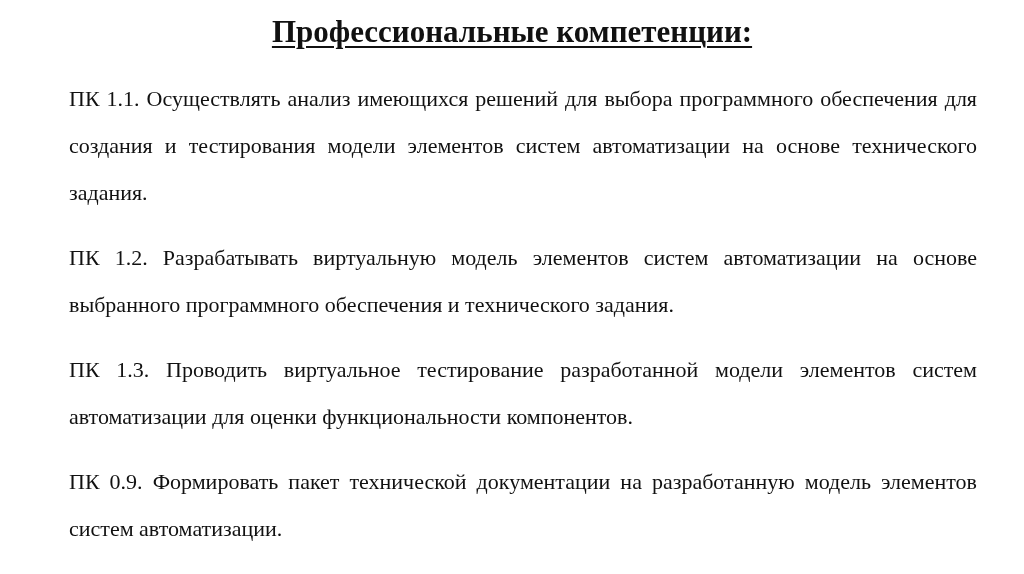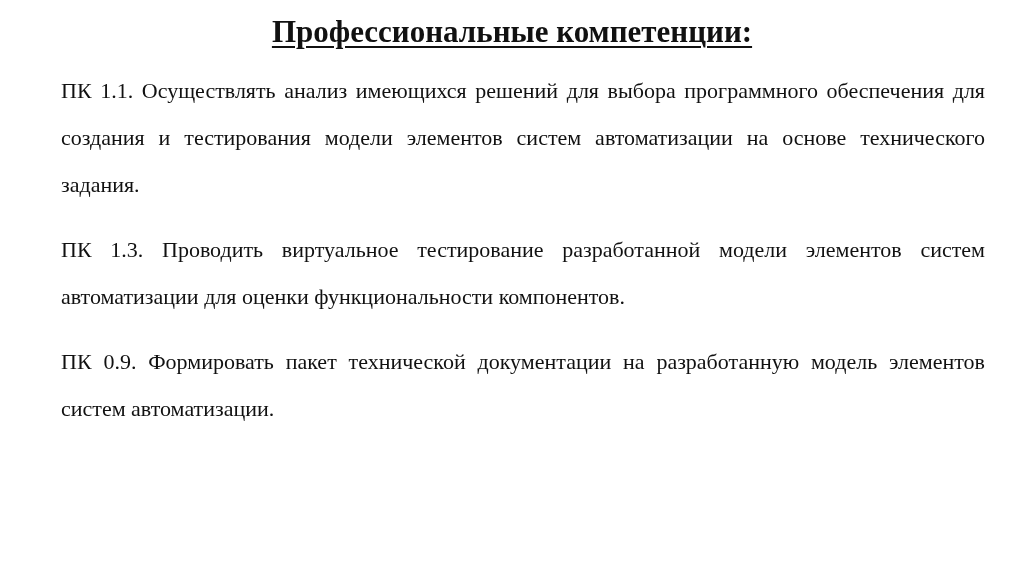--- a/index.html
+++ b/index.html
@@ -36,34 +36,35 @@
       line-height: 40px;
       margin: 0;
     }
     .content {
       position: absolute;
       left: 57px;
       top: 63px;
       width: 932px;
     }
     .para {
-      margin: 4px;
+      margin: 12px;
       font-size: 22px;
       line-height: 47px;
       text-align: justify;
       text-align-last: left;
     }
     .para + .para {
       margin-top: 18px;
     }
   </style>
 </head>
 <body>
 
 <div class="slide">
   <h1 class="title">Профессиональные компетенции:</h1>
 
   <div class="content">
     <p class="para">ПК 1.1. Осуществлять анализ имеющихся решений для выбора программного обеспечения для создания и тестирования модели элементов систем автоматизации на основе технического задания.</p>
+    <p class="para">ПК 1.2. Разрабатывать виртуальную модель элементов систем автоматизации на основе выбранного программного обеспечения и технического задания.</p>
     <p class="para">ПК 1.3. Проводить виртуальное тестирование разработанной модели элементов систем автоматизации для оценки функциональности компонентов.</p>
     <p class="para">ПК 0.9. Формировать пакет технической документации на разработанную модель элементов систем автоматизации.</p>
   </div>
 </div>
 
 </body></html>

